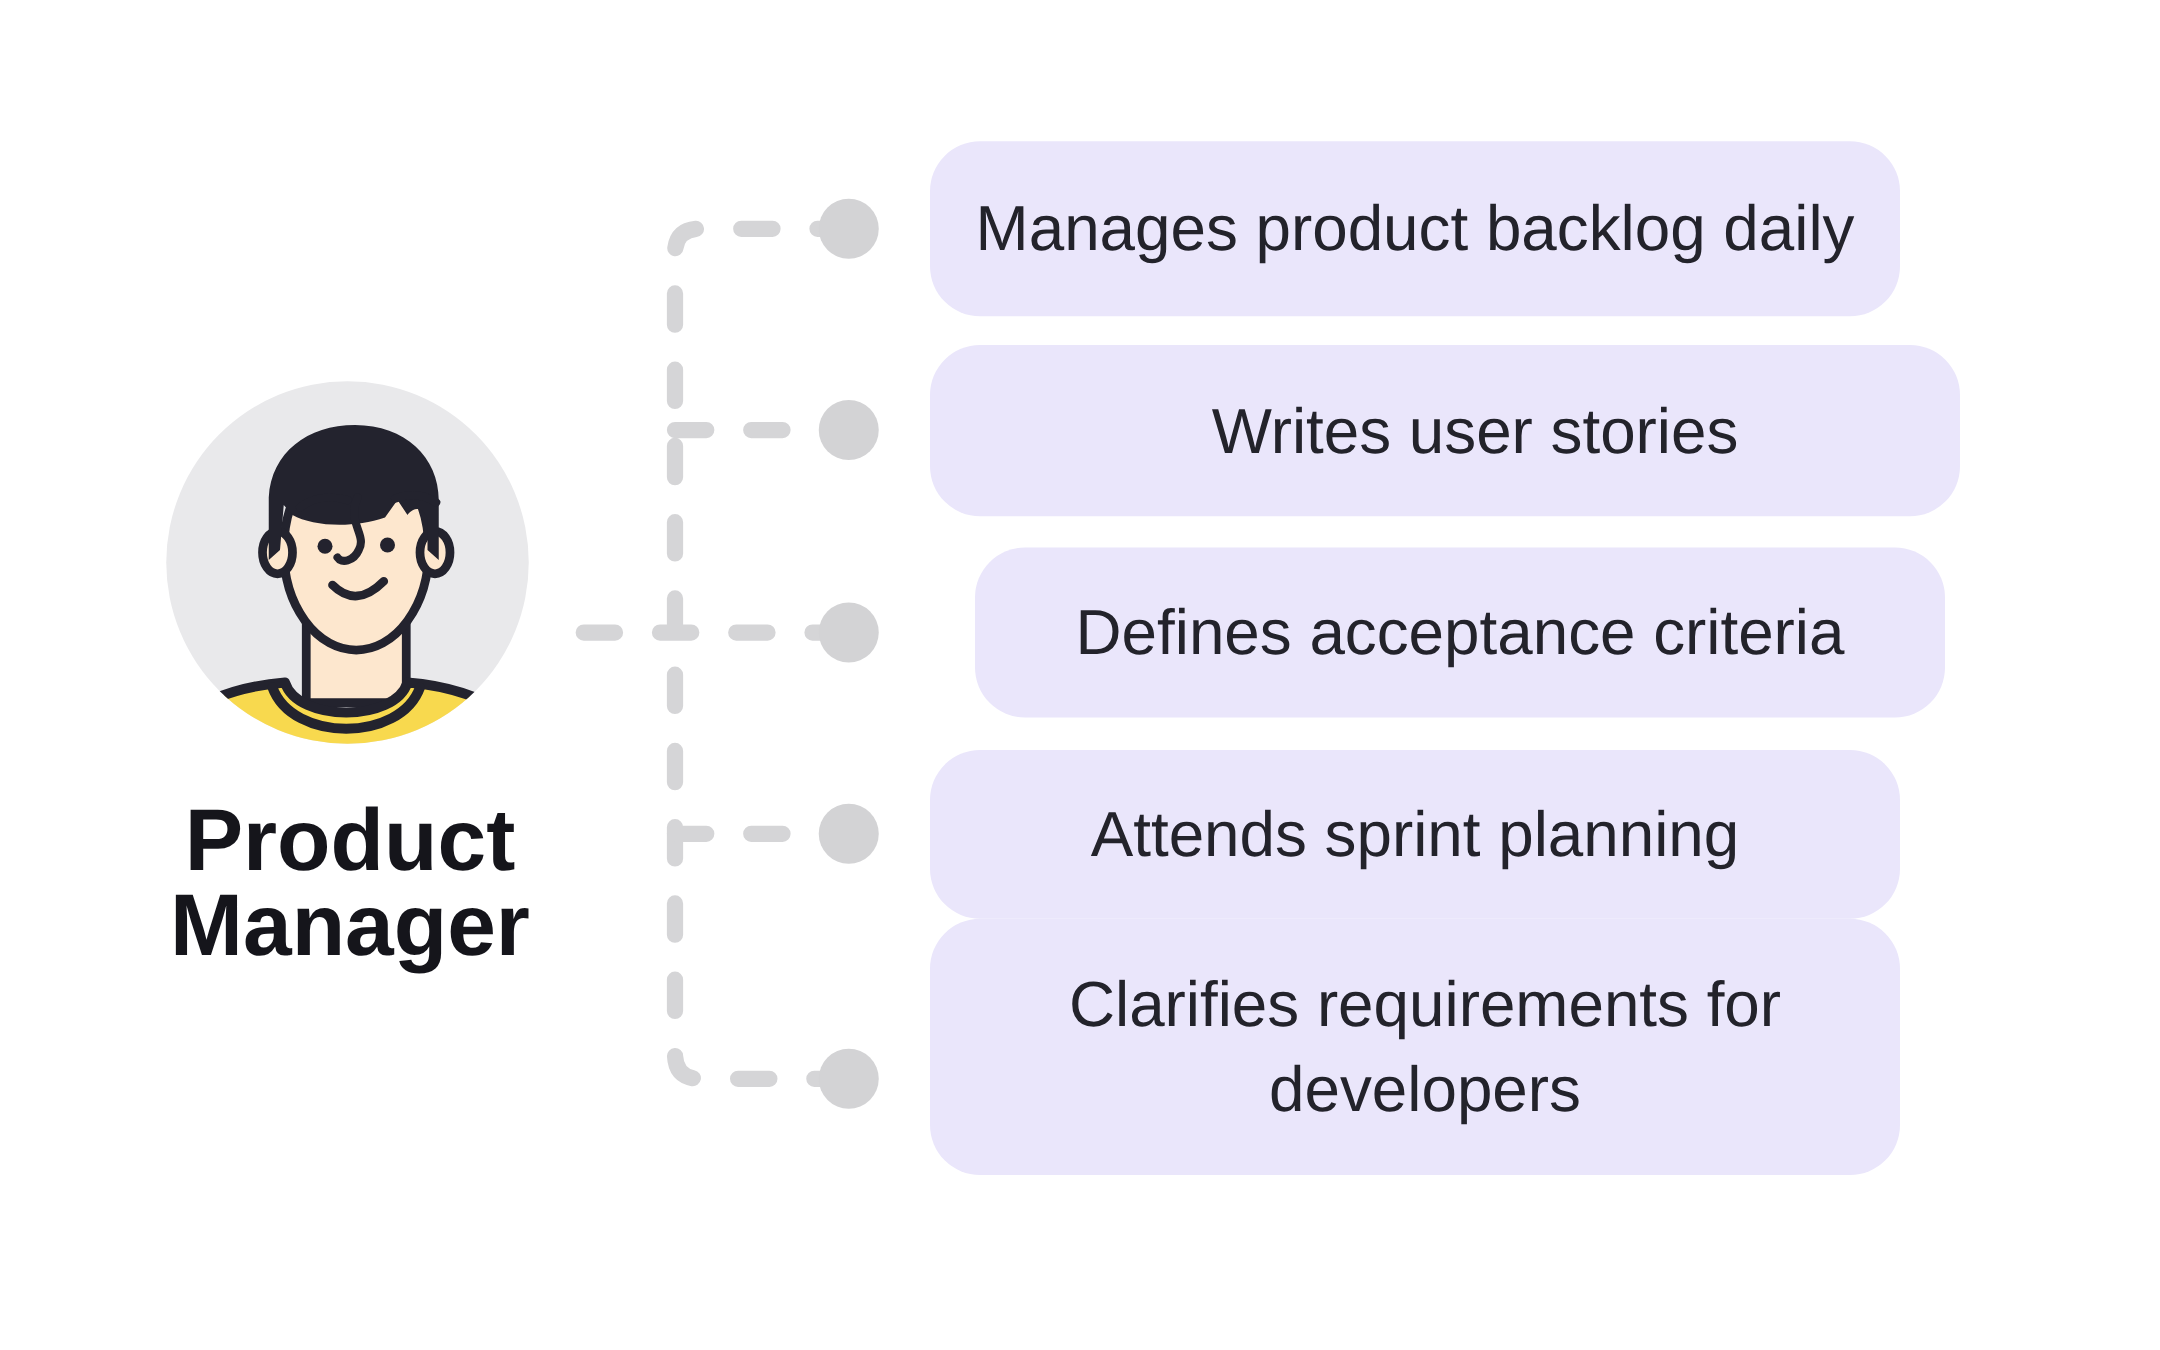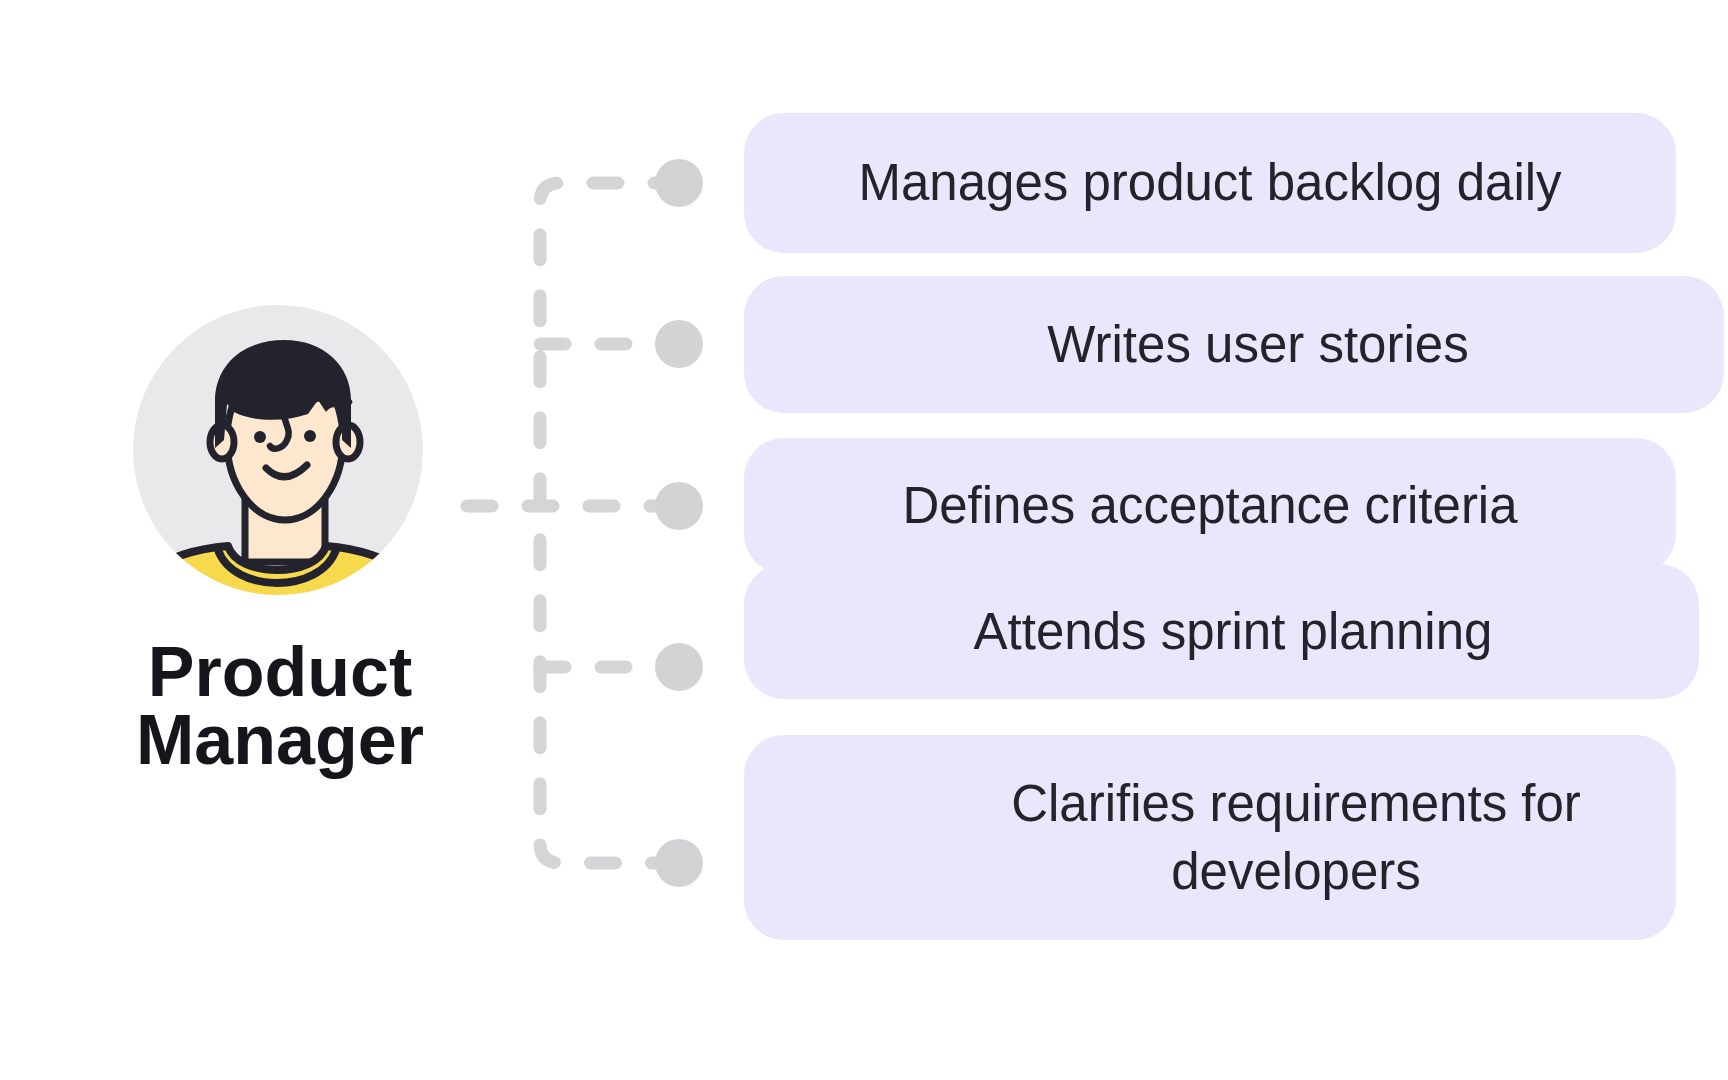--- a/index.html
+++ b/index.html
@@ -8,21 +8,21 @@
     font-family:"Liberation Sans","DejaVu Sans",sans-serif;
   }
   #connector-svg{position:absolute;left:0;top:0;width:1728px;height:1080px;}
   #avatar-wrap{position:absolute;left:120px;top:290px;width:330px;height:330px;}
   #role-title{
     position:absolute;left:30px;top:638px;width:500px;
     text-align:center;font-size:70px;font-weight:700;line-height:68px;
     color:#15151B;
   }
   .resp-card{
-    position:absolute;left:744px;width:932px;
+    position:absolute;left:744px;width:776px;
     background:#EAE6FB;border-radius:40px;
     display:flex;align-items:center;justify-content:center;
     text-align:center;
   }
   .resp-card span{
     display:inline-block;max-width:760px;
     font-size:51px;line-height:1.32;color:#23232B;
   }
 </style>
 </head>
@@ -86,24 +86,24 @@
 
   <div id="role-title">Product Manager</div>
 
   <div id="cards">
       <div class="resp-card" style="top: 113px; min-height: 140px;">
         <span>Manages product backlog daily</span>
       </div>
       <div class="resp-card" style="top: 276px; min-height: 137px; padding-left: 48px;">
         <span>Writes user stories</span>
       </div>
-      <div class="resp-card" style="top: 438px; min-height: 136px;">
+      <div class="resp-card" style="top: 438px; min-height: 136px; margin-left: 36px;">
         <span>Defines acceptance criteria</span>
       </div>
-      <div class="resp-card" style="top: 564px; min-height: 135px; padding-left: 23px;">
+      <div class="resp-card" style="top: 600px; min-height: 135px;">
         <span>Attends sprint planning</span>
       </div>
       <div class="resp-card" style="top: 735px; min-height: 205px; justify-content: flex-end;">
         <span>Clarifies requirements for developers</span>
       </div>
     </div>
 
 </div>
 
 </body></html>

